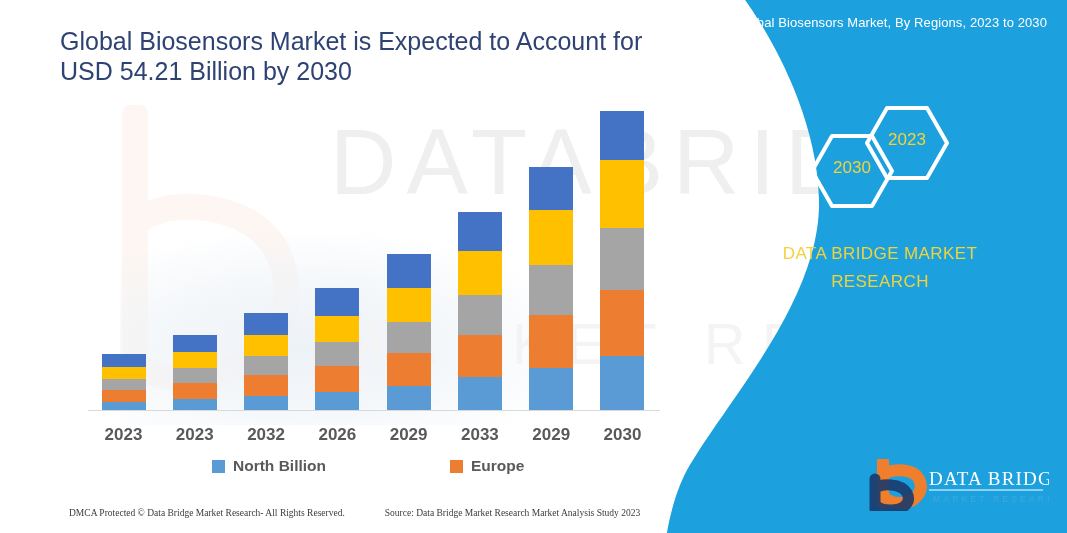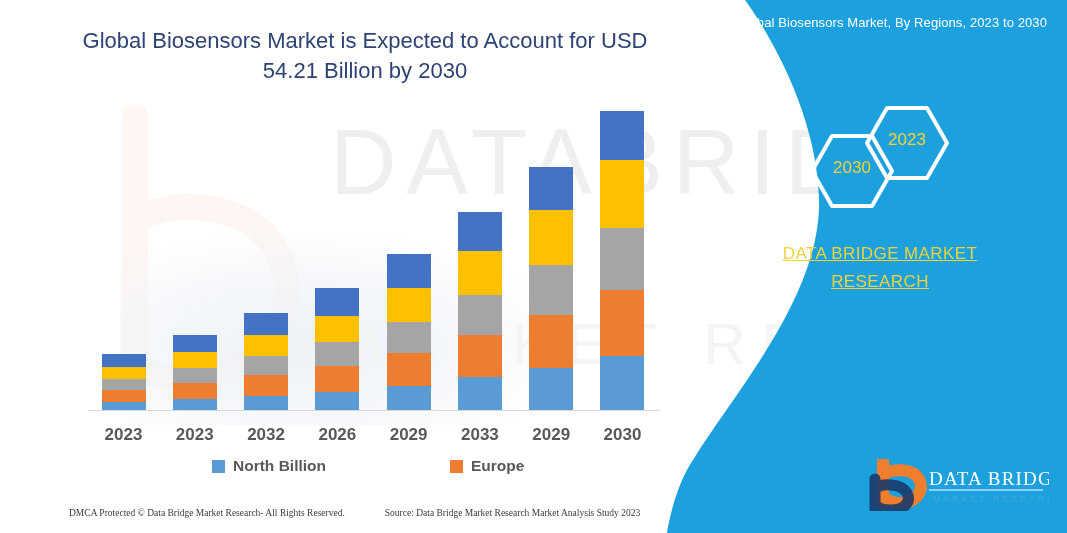--- a/index.html
+++ b/index.html
@@ -24,30 +24,30 @@
     position:absolute; top:10px; right:20px; width:330px;
     text-align:right; color:#ffffff;
     font-size:13px; line-height:26px; letter-spacing:.1px;
   }
 
   .hex-wrap { position:absolute; top:98px; left:110px; width:220px; height:120px; }
 
   .brand-text {
     position:absolute; top:240px; right:22px; width:330px;
     text-align:center; color:#F2D23B;
-    font-size:17px; line-height:28px; letter-spacing:.4px;text-decoration:underline;
+    font-size:17px; line-height:28px; letter-spacing:.4px;
   }
 
   .dbmr-logo { position:absolute; right:18px; bottom:22px; width:182px; height:52px; }
 
   
   .chart-title {
     position:absolute; top:26px; left:60px; width:610px;
-    text-align:center; color:#2E4374;
-    font-size:22px; line-height:30px;
+    text-align:left; color:#2E4374;
+    font-size:25px; line-height:30px;
   }
 
   .watermark {
     position:absolute; left:0; top:0; width:1000px; height:470px;
     pointer-events:none; overflow:hidden;
   }
   .wm-line1 {
     position:absolute; left:330px; top:110px;
     font-size:92px; letter-spacing:10px; font-weight:400;
     color:#efefef; white-space:nowrap;

